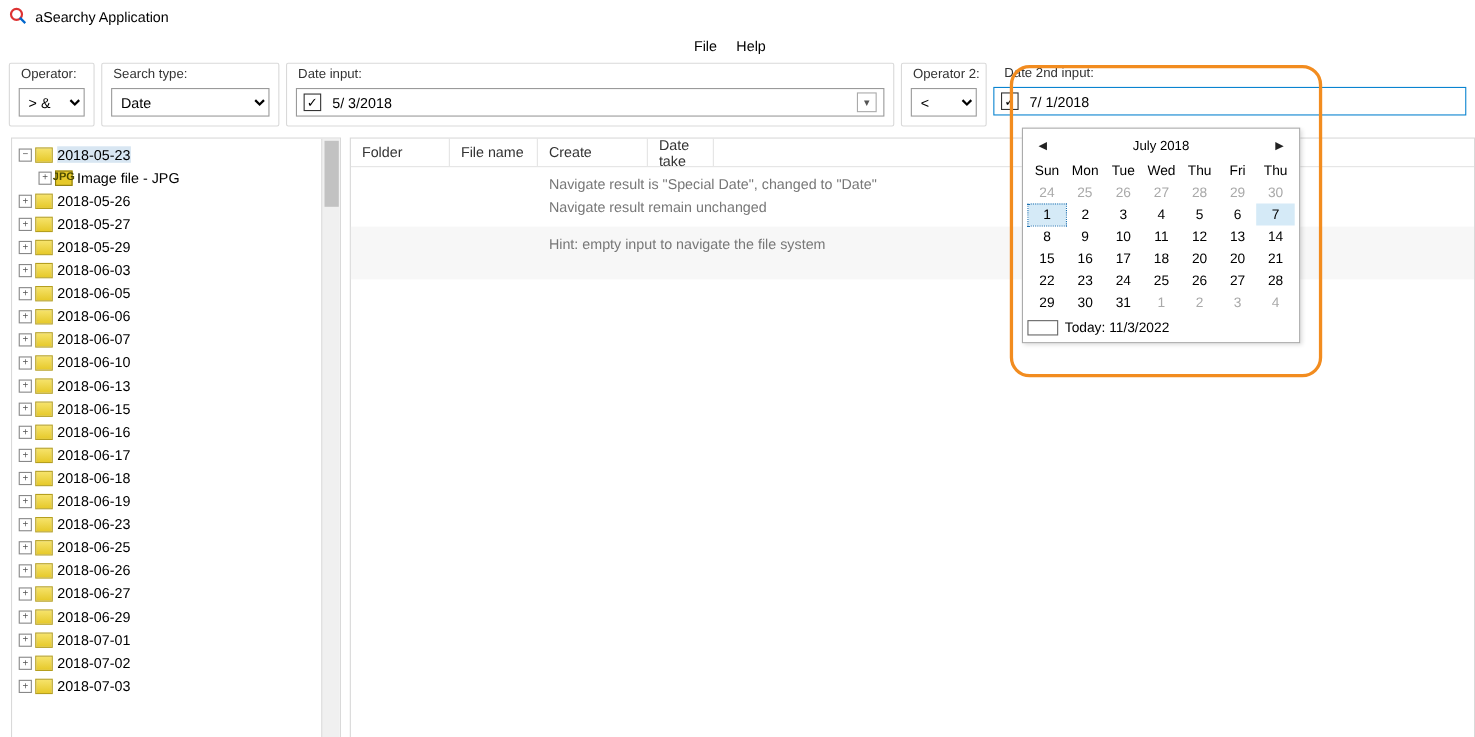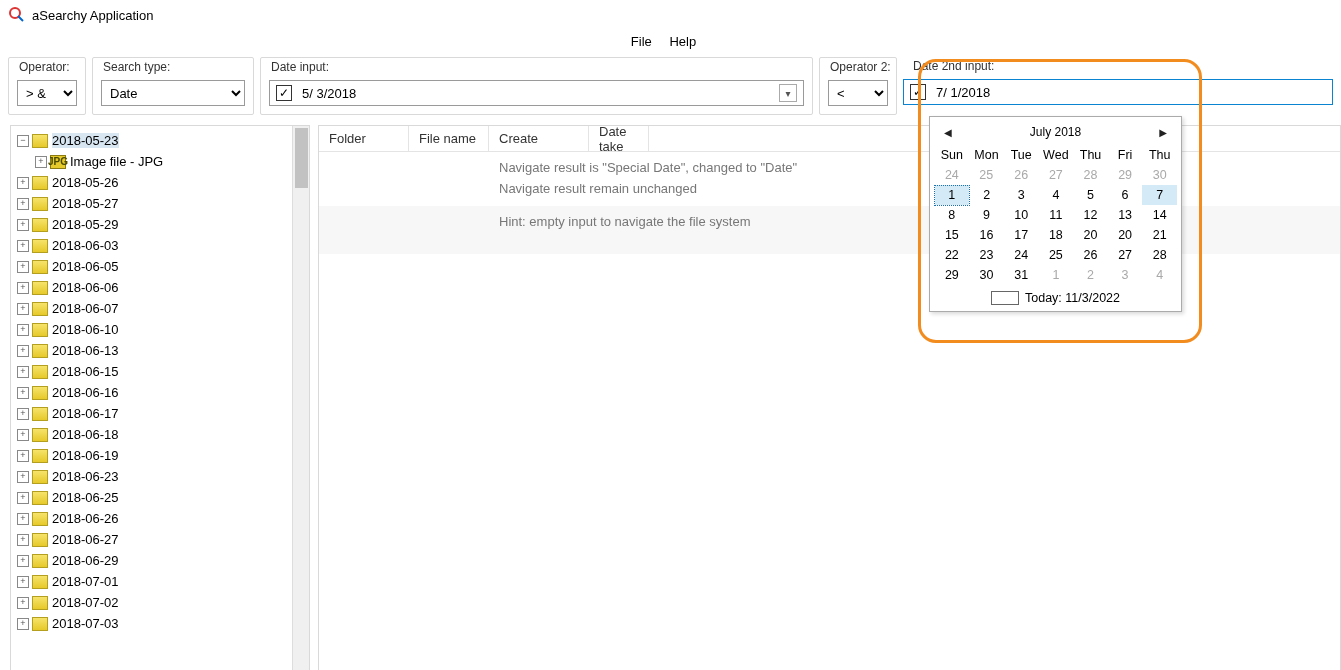--- a/index.html
+++ b/index.html
@@ -46,21 +46,21 @@
 .highlight-box { position: absolute; border: 3px solid #f28c1f; border-radius: 18px; pointer-events: none; z-index: 50; }
 .calendar-popup { position: absolute; background: #fff; border: 1px solid #ababab; box-shadow: 2px 2px 4px rgba(0,0,0,0.15); z-index: 40; width: 253px; padding: 6px 4px 6px 4px; }
 .calendar-header { display:flex; align-items:center; justify-content:space-between; padding: 2px 10px 6px 10px; }
 .calendar-header .nav { font-size: 10px; cursor: pointer; color:#222;}
 .calendar-header .title { font-size: 12px; }
 .calendar-grid { width: 100%; border-collapse: collapse; }
 .calendar-grid th, .calendar-grid td { width: 35px; height: 20px; text-align: center; font-size: 12.5px; font-weight: normal; }
 .calendar-grid td.other { color: #a9a9a9; }
 .calendar-grid td.sel { background: #d5eaf7; border: 1px dotted #1a6fb0; }
 .calendar-grid td.hl { background: #d5eaf7; }
-.calendar-today { text-align: center; padding-top: 6px; font-size: 12.5px; display:flex; align-items:center; justify-content:center; gap:6px;}
+.calendar-today { text-align: center; padding-top: 6px; font-size: 12.5px; display:flex; align-items:center; gap:6px;}
 .calendar-today .sq { width: 28px; height: 14px; border: 1px solid #666; }
 </style>
 </head>
 <body>
 
 <div class="titlebar">
   <span class="app-icon">
     <svg viewBox="0 0 18 18">
         <circle cx="7" cy="7" r="5" fill="none" stroke="#d33" stroke-width="2"></circle>
         <path d="M10 10 L15 15" stroke="#06c" stroke-width="2"></path>

